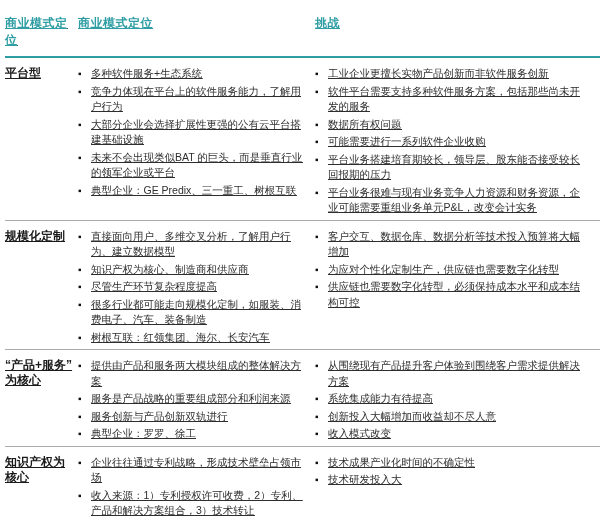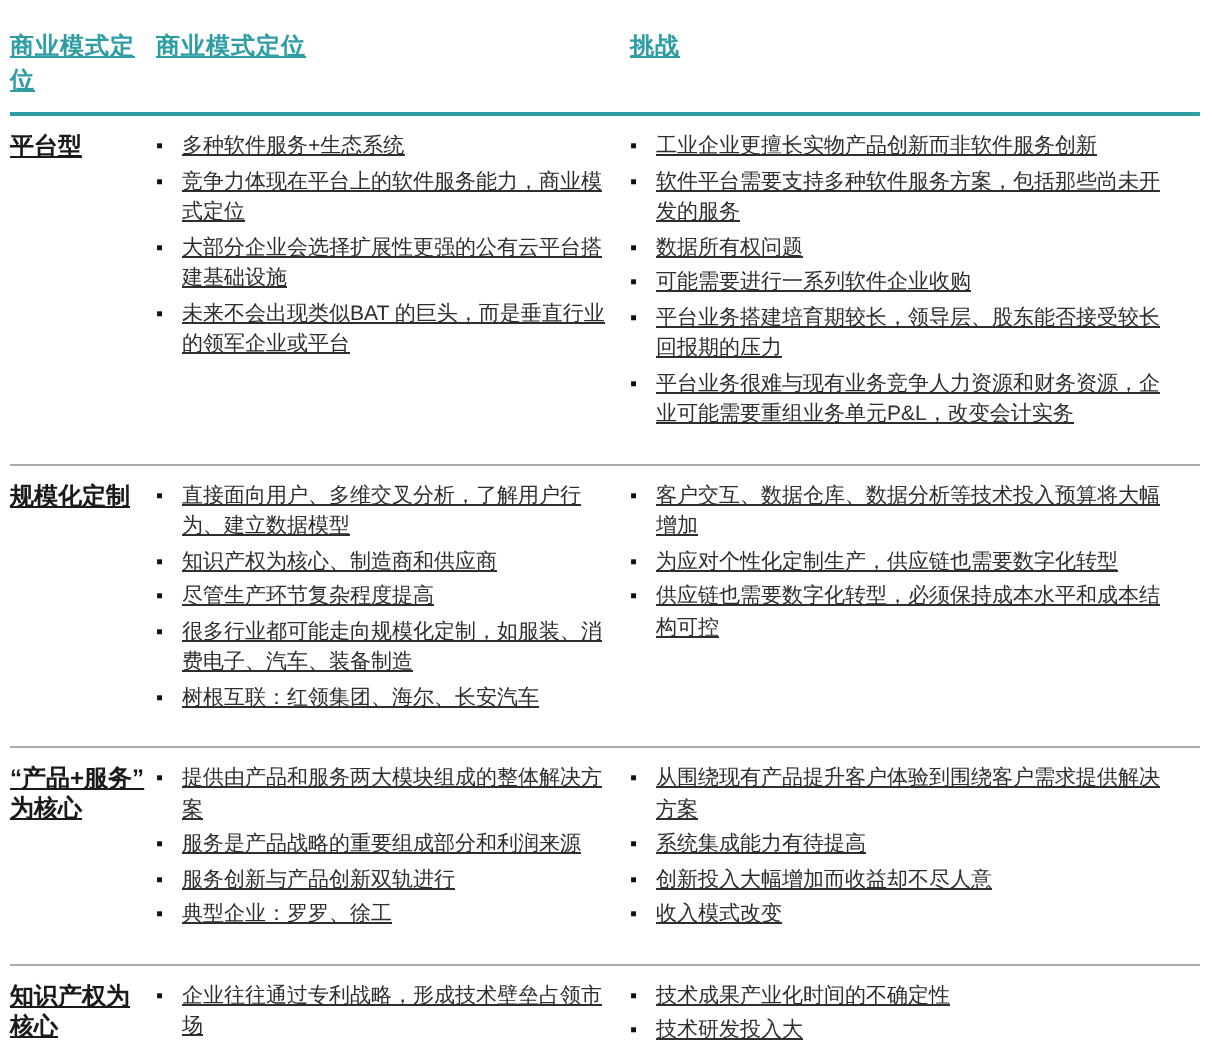--- a/index.html
+++ b/index.html
@@ -28,21 +28,21 @@
     border-bottom:2px solid #2f9ea4;
     padding:6px 0 7px 0;
   }
   .thead .hcell {
     color:#2f9ea4;
     font-size:12px;
     font-weight:bold;
     letter-spacing:0.5px;
   }
   .trow {
-    padding:8px 0 14px 0;
+    padding:8px 0 2px 0;
     border-bottom:1px solid #aaaaaa;
   }
   .trow:last-child { border-bottom:none; }
   .row-label {
     font-size:12px;
     font-weight:bold;
     color:#1a1a1a;
     line-height:15px;
     padding-right:4px;
   }
@@ -77,23 +77,24 @@
     <div class="hcell">商业模式定位</div>
     <div class="hcell">商业模式定位</div>
     <div class="hcell">挑战</div>
   </div>
 
   <div id="rows">
     <div class="grid-row trow">
       <div class="row-label">平台型</div>
       <ul class="bullets">
           <li>多种软件服务+生态系统</li>
-          <li>竞争力体现在平台上的软件服务能力，商业模式定位</li>
+          <li>竞争力体现在平台上的软件服务能力，了解用户行为</li>
           <li>大部分企业会选择扩展性更强的公有云平台搭建基础设施</li>
           <li>未来不会出现类似BAT 的巨头，而是垂直行业的领军企业或平台</li>
+          <li>典型企业：GE Predix、三一重工、树根互联</li>
         </ul>
       <ul class="bullets">
           <li>工业企业更擅长实物产品创新而非软件服务创新</li>
           <li>软件平台需要支持多种软件服务方案，包括那些尚未开发的服务</li>
           <li>数据所有权问题</li>
           <li>可能需要进行一系列软件企业收购</li>
           <li>平台业务搭建培育期较长，领导层、股东能否接受较长回报期的压力</li>
           <li>平台业务很难与现有业务竞争人力资源和财务资源，企业可能需要重组业务单元P&amp;L，改变会计实务</li>
         </ul>
     </div>

